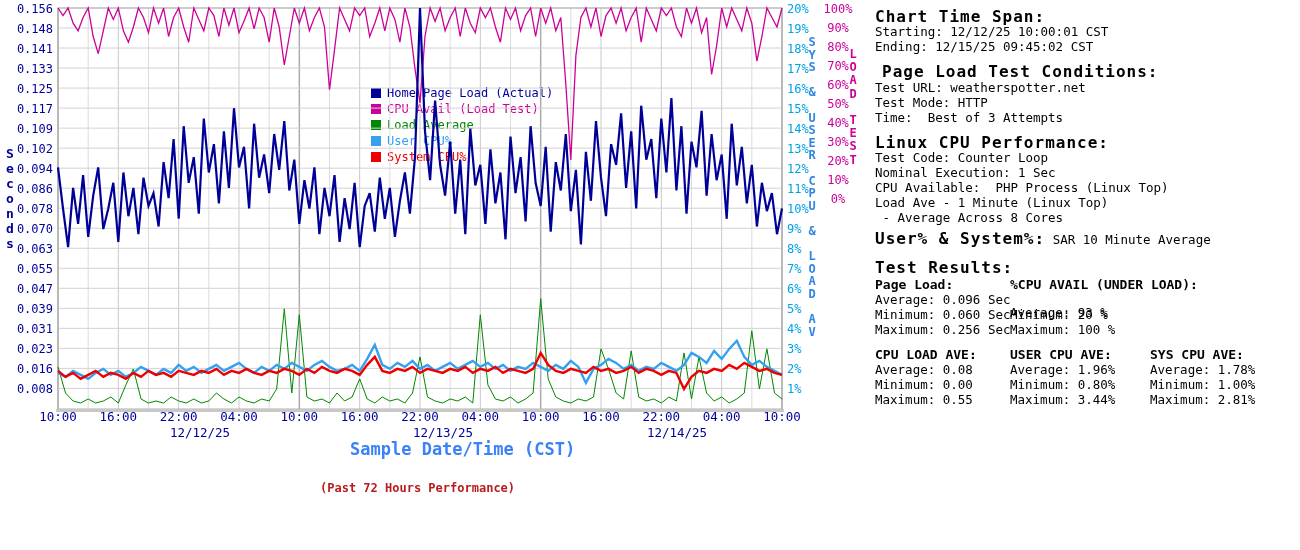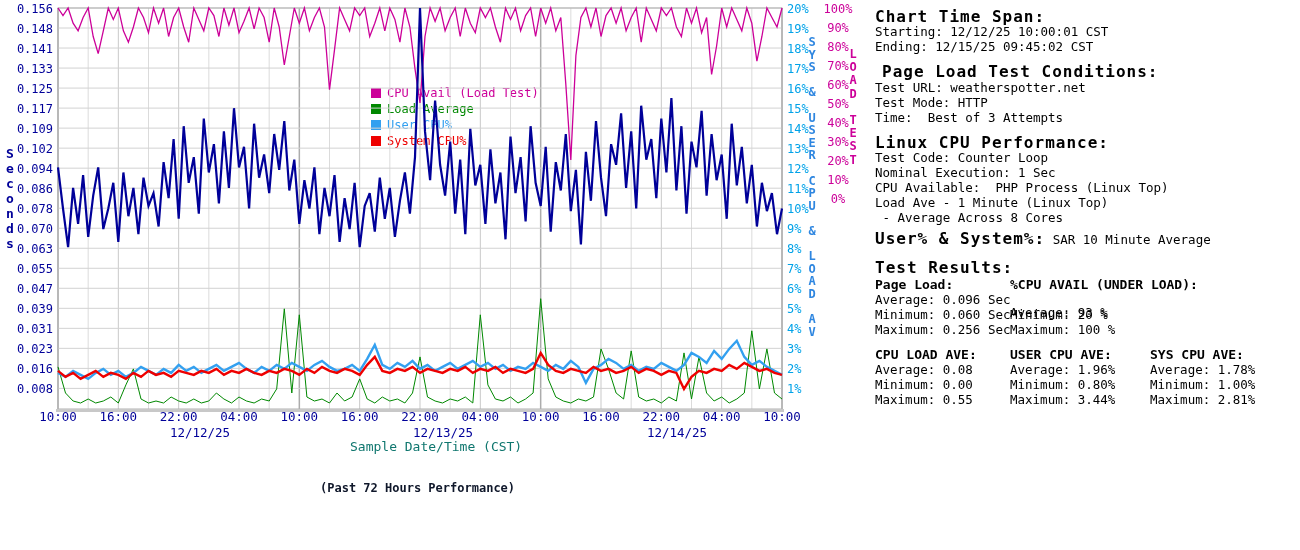--- a/index.html
+++ b/index.html
@@ -2,38 +2,42 @@
 <html><head>
 <meta charset="utf-8">
 <style>
   html,body{margin:0;padding:0;background:#fff;}
   #stage{position:relative;width:1300px;height:550px;background:#fff;overflow:hidden;
          font-family:"DejaVu Sans Mono",monospace;color:#000;}
   svg text{font-family:"DejaVu Sans Mono",monospace;}
   .abs{position:absolute;white-space:pre;}
   
   .chart-title{font-size:14px;color:#000;}
-  .chart-subtitle{font-size:12px;font-weight:bold;color:#0f172a;}
-  .xaxis-title{font-size:13px;font-weight:normal;color:#0f766e;}
+  .chart-subtitle{font-size:12px;font-weight:bold;color:#b91c1c;}
+  .xaxis-title{font-size:17px;font-weight:bold;color:#3b82f6;}
   
   #legend{position:absolute;left:371px;top:85px;}
   .legend-row{display:flex;align-items:center;height:16px;}
   .legend-swatch{width:10px;height:10px;margin-right:6px;flex:0 0 10px;}
   .legend-label{font-size:12px;line-height:12px;}
   
   .panel-h1{font-size:16px;font-weight:bold;letter-spacing:1px;}
   .panel-h2{font-size:13px;font-weight:bold;}
   .panel-line{font-size:12.5px;}
 </style>
 </head>
 <body>
 
 <div id="stage">
 
   <div id="legend">
+      <div class="legend-row">
+        <span class="legend-swatch" style="background: rgb(0, 0, 153);"></span>
+        <span class="legend-label" style="color: rgb(0, 0, 153);">Home Page Load (Actual)</span>
+      </div>
       <div class="legend-row">
         <span class="legend-swatch" style="background: rgb(204, 0, 153);"></span>
         <span class="legend-label" style="color: rgb(204, 0, 153);">CPU Avail (Load Test)</span>
       </div>
       <div class="legend-row">
         <span class="legend-swatch" style="background: rgb(0, 136, 0);"></span>
         <span class="legend-label" style="color: rgb(0, 136, 0);">Load Average</span>
       </div>
       <div class="legend-row">
         <span class="legend-swatch" style="background: rgb(51, 160, 240);"></span>

